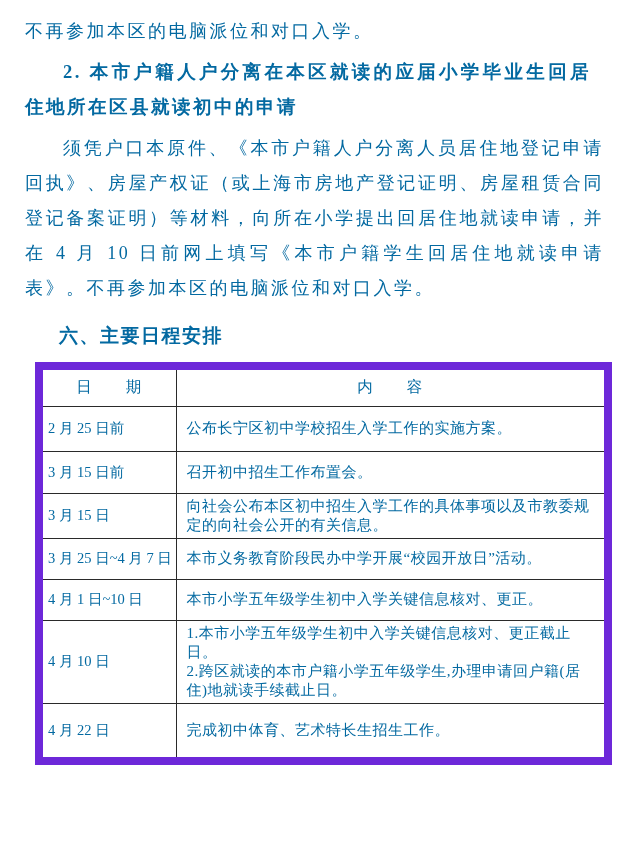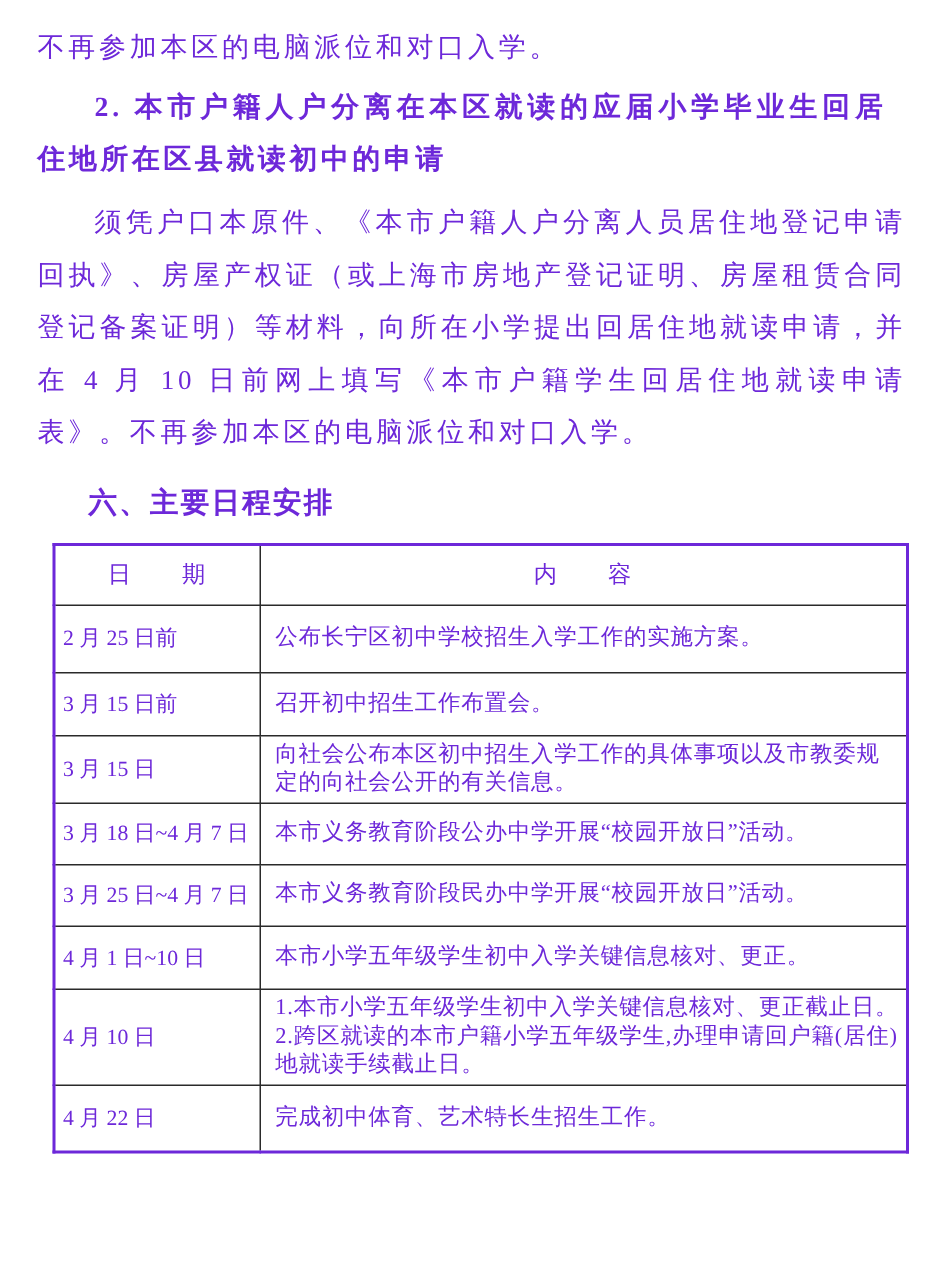--- a/index.html
+++ b/index.html
@@ -5,21 +5,21 @@
   html, body {
     margin: 0;
     padding: 0;
     background: #ffffff;
   }
   .page {
     position: relative;
     width: 624px;
     height: 843px;
     background: #ffffff;
-    color: #6d28d9;
+    color: #0369a1;
     font-family: "Liberation Serif", "DejaVu Serif", serif;
     overflow: hidden;
     box-sizing: border-box;
     padding-top: 14px;
   }
   .para {
     margin: 0 20px 0 25px;
     font-size: 18px;
     line-height: 35px;
     letter-spacing: 2.5px;
@@ -46,21 +46,21 @@
     font-size: 19px;
     font-weight: 700;
     letter-spacing: 1.5px;
     line-height: 28px;
   }
   table.schedule {
     margin-left: 35px;
     width: 569px;
     border-collapse: collapse;
     table-layout: fixed;
-    border: 2px solid #6d28d9;
+    border: 8px solid #6d28d9;
     font-size: 15px;
   }
   table.schedule col.c-date { width: 137px; }
   table.schedule col.c-content { width: 432px; }
   table.schedule th,
   table.schedule td {
     border: 1px solid #2a2a2a;
     box-sizing: border-box;
     vertical-align: middle;
     font-weight: normal;
@@ -125,24 +125,20 @@
       </tr>
       <tr>
         <td class="date-cell">3 月 15 日前</td>
         <td class="content-cell">召开初中招生工作布置会。</td>
       </tr>
       <tr>
         <td class="date-cell">3 月 15 日</td>
         <td class="content-cell">向社会公布本区初中招生入学工作的具体事项以及市教委规定的向社会公开的有关信息。</td>
       </tr>
       <tr>
-        <td class="date-cell">3 月 18 日~4 月 7 日</td>
-        <td class="content-cell">本市义务教育阶段公办中学开展“校园开放日”活动。</td>
-      </tr>
-      <tr>
         <td class="date-cell">3 月 25 日~4 月 7 日</td>
         <td class="content-cell">本市义务教育阶段民办中学开展“校园开放日”活动。</td>
       </tr>
       <tr>
         <td class="date-cell">4 月 1 日~10 日</td>
         <td class="content-cell">本市小学五年级学生初中入学关键信息核对、更正。</td>
       </tr>
       <tr>
         <td class="date-cell">4 月 10 日</td>
         <td class="content-cell">1.本市小学五年级学生初中入学关键信息核对、更正截止日。

